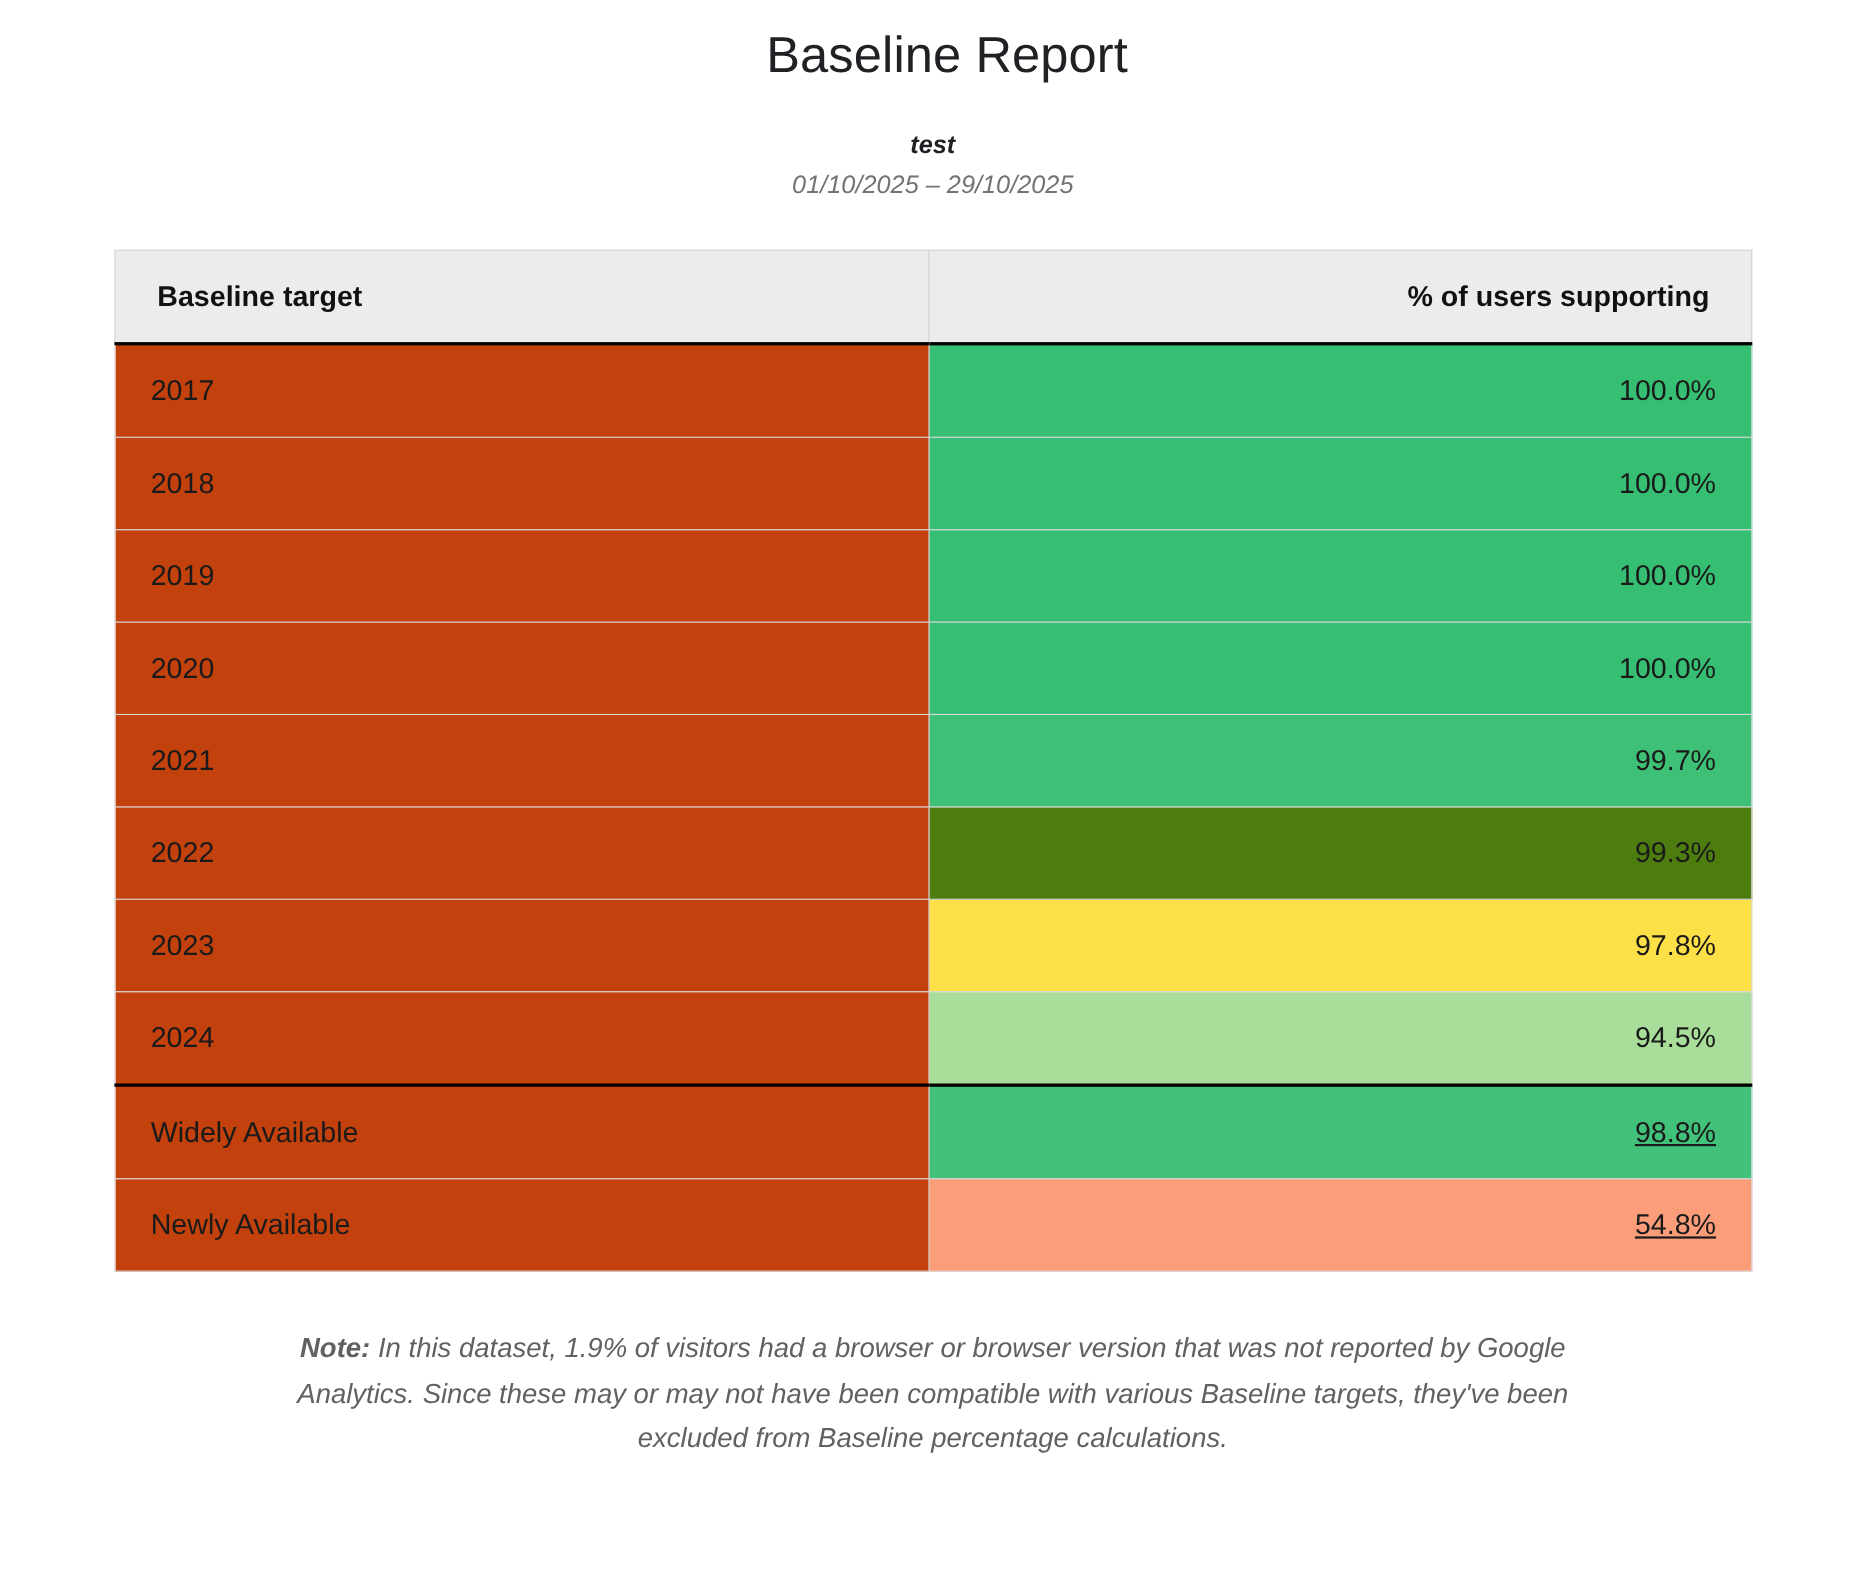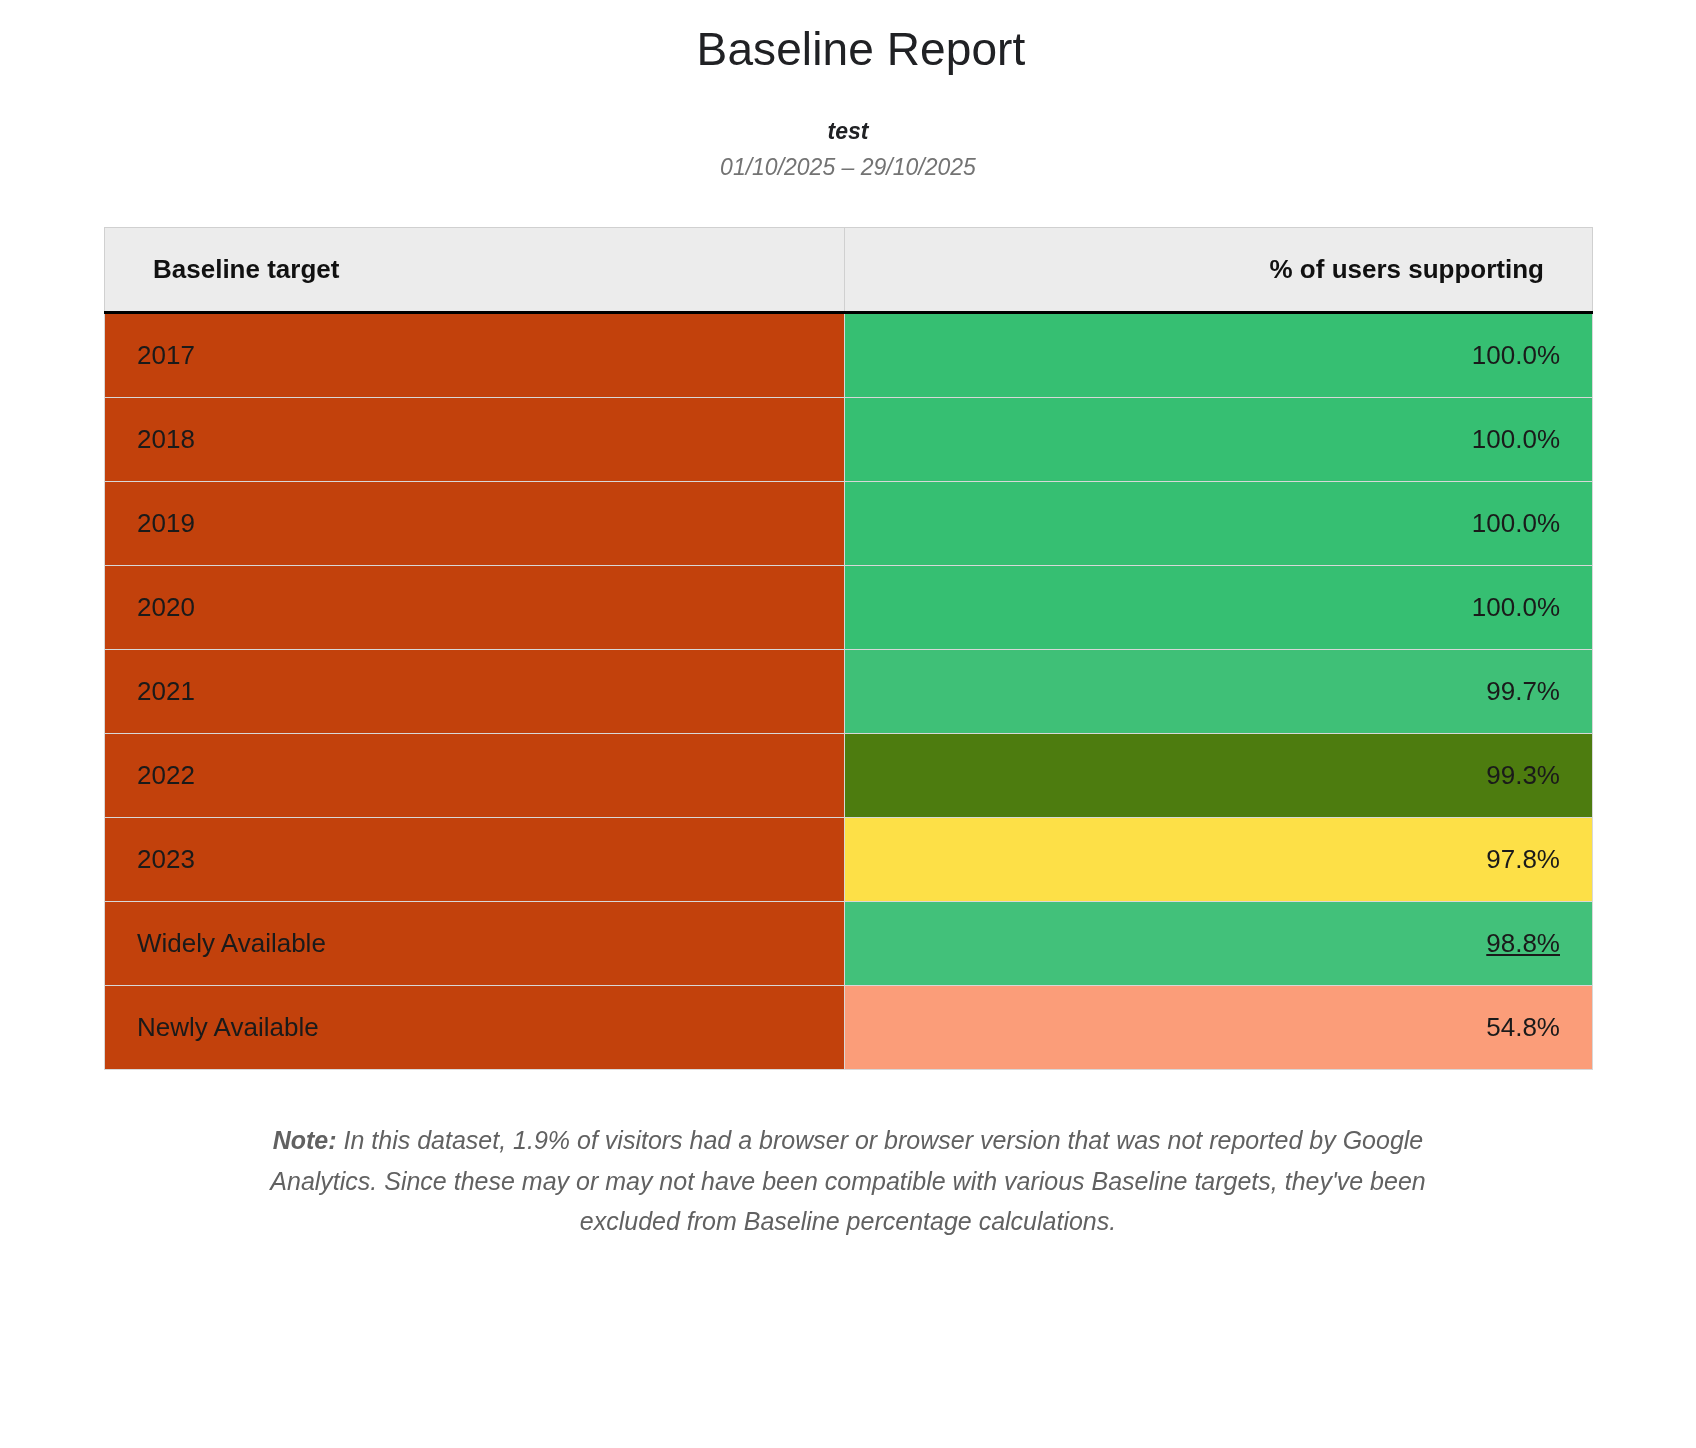--- a/index.html
+++ b/index.html
@@ -57,21 +57,21 @@
     table-layout: fixed;
   }
   table.baseline col.c1 { width: 740px; }
   table.baseline col.c2 { width: 748px; }
 
   table.baseline th {
     background: #ececec;
     font-size: 26px;
     font-weight: bold;
     color: #111;
-    padding: 26px 48px;
+    padding: 26px 38px;
     border: 1px solid #d0d0d0;
     border-bottom: 3px solid #000;
   }
   th.target-head { text-align: left; }
   th.pct-head { text-align: right; }
 
   table.baseline td {
     font-size: 26px;
     color: #1a1a1a;
     padding: 26px 32px;
@@ -153,27 +153,31 @@
             <td class="pct" style="background: rgb(63, 192, 119);">99.7%</td>
           </tr>
           <tr>
             <td class="target">2022</td>
             <td class="pct" style="background: #4d7c0f;">99.3%</td>
           </tr>
           <tr>
             <td class="target">2023</td>
             <td class="pct" style="background: #fde047;">97.8%</td>
           </tr>
+          <tr class="group-end">
+            <td class="target">2024</td>
+            <td class="pct" style="background: rgb(168, 221, 154);">94.5%</td>
+          </tr>
           <tr>
             <td class="target">Widely Available</td>
             <td class="pct" style="background: rgb(66, 193, 122); text-decoration: underline;">98.8%</td>
           </tr>
           <tr>
             <td class="target">Newly Available</td>
-            <td class="pct" style="background: rgb(251, 157, 121);">54.8%</td>
+            <td class="pct" style="background: rgb(251, 157, 121); text-decoration: underline;">54.8%</td>
           </tr>
         </tbody>
     </table>
   </div>
 
   <div class="note">
     <b>Note:</b><span> In this dataset, 1.9% of visitors had a browser or browser version that was not reported by Google Analytics. Since these may or may not have been compatible with various Baseline targets, they've been excluded from Baseline percentage calculations.</span>
   </div>
 
 </div>

